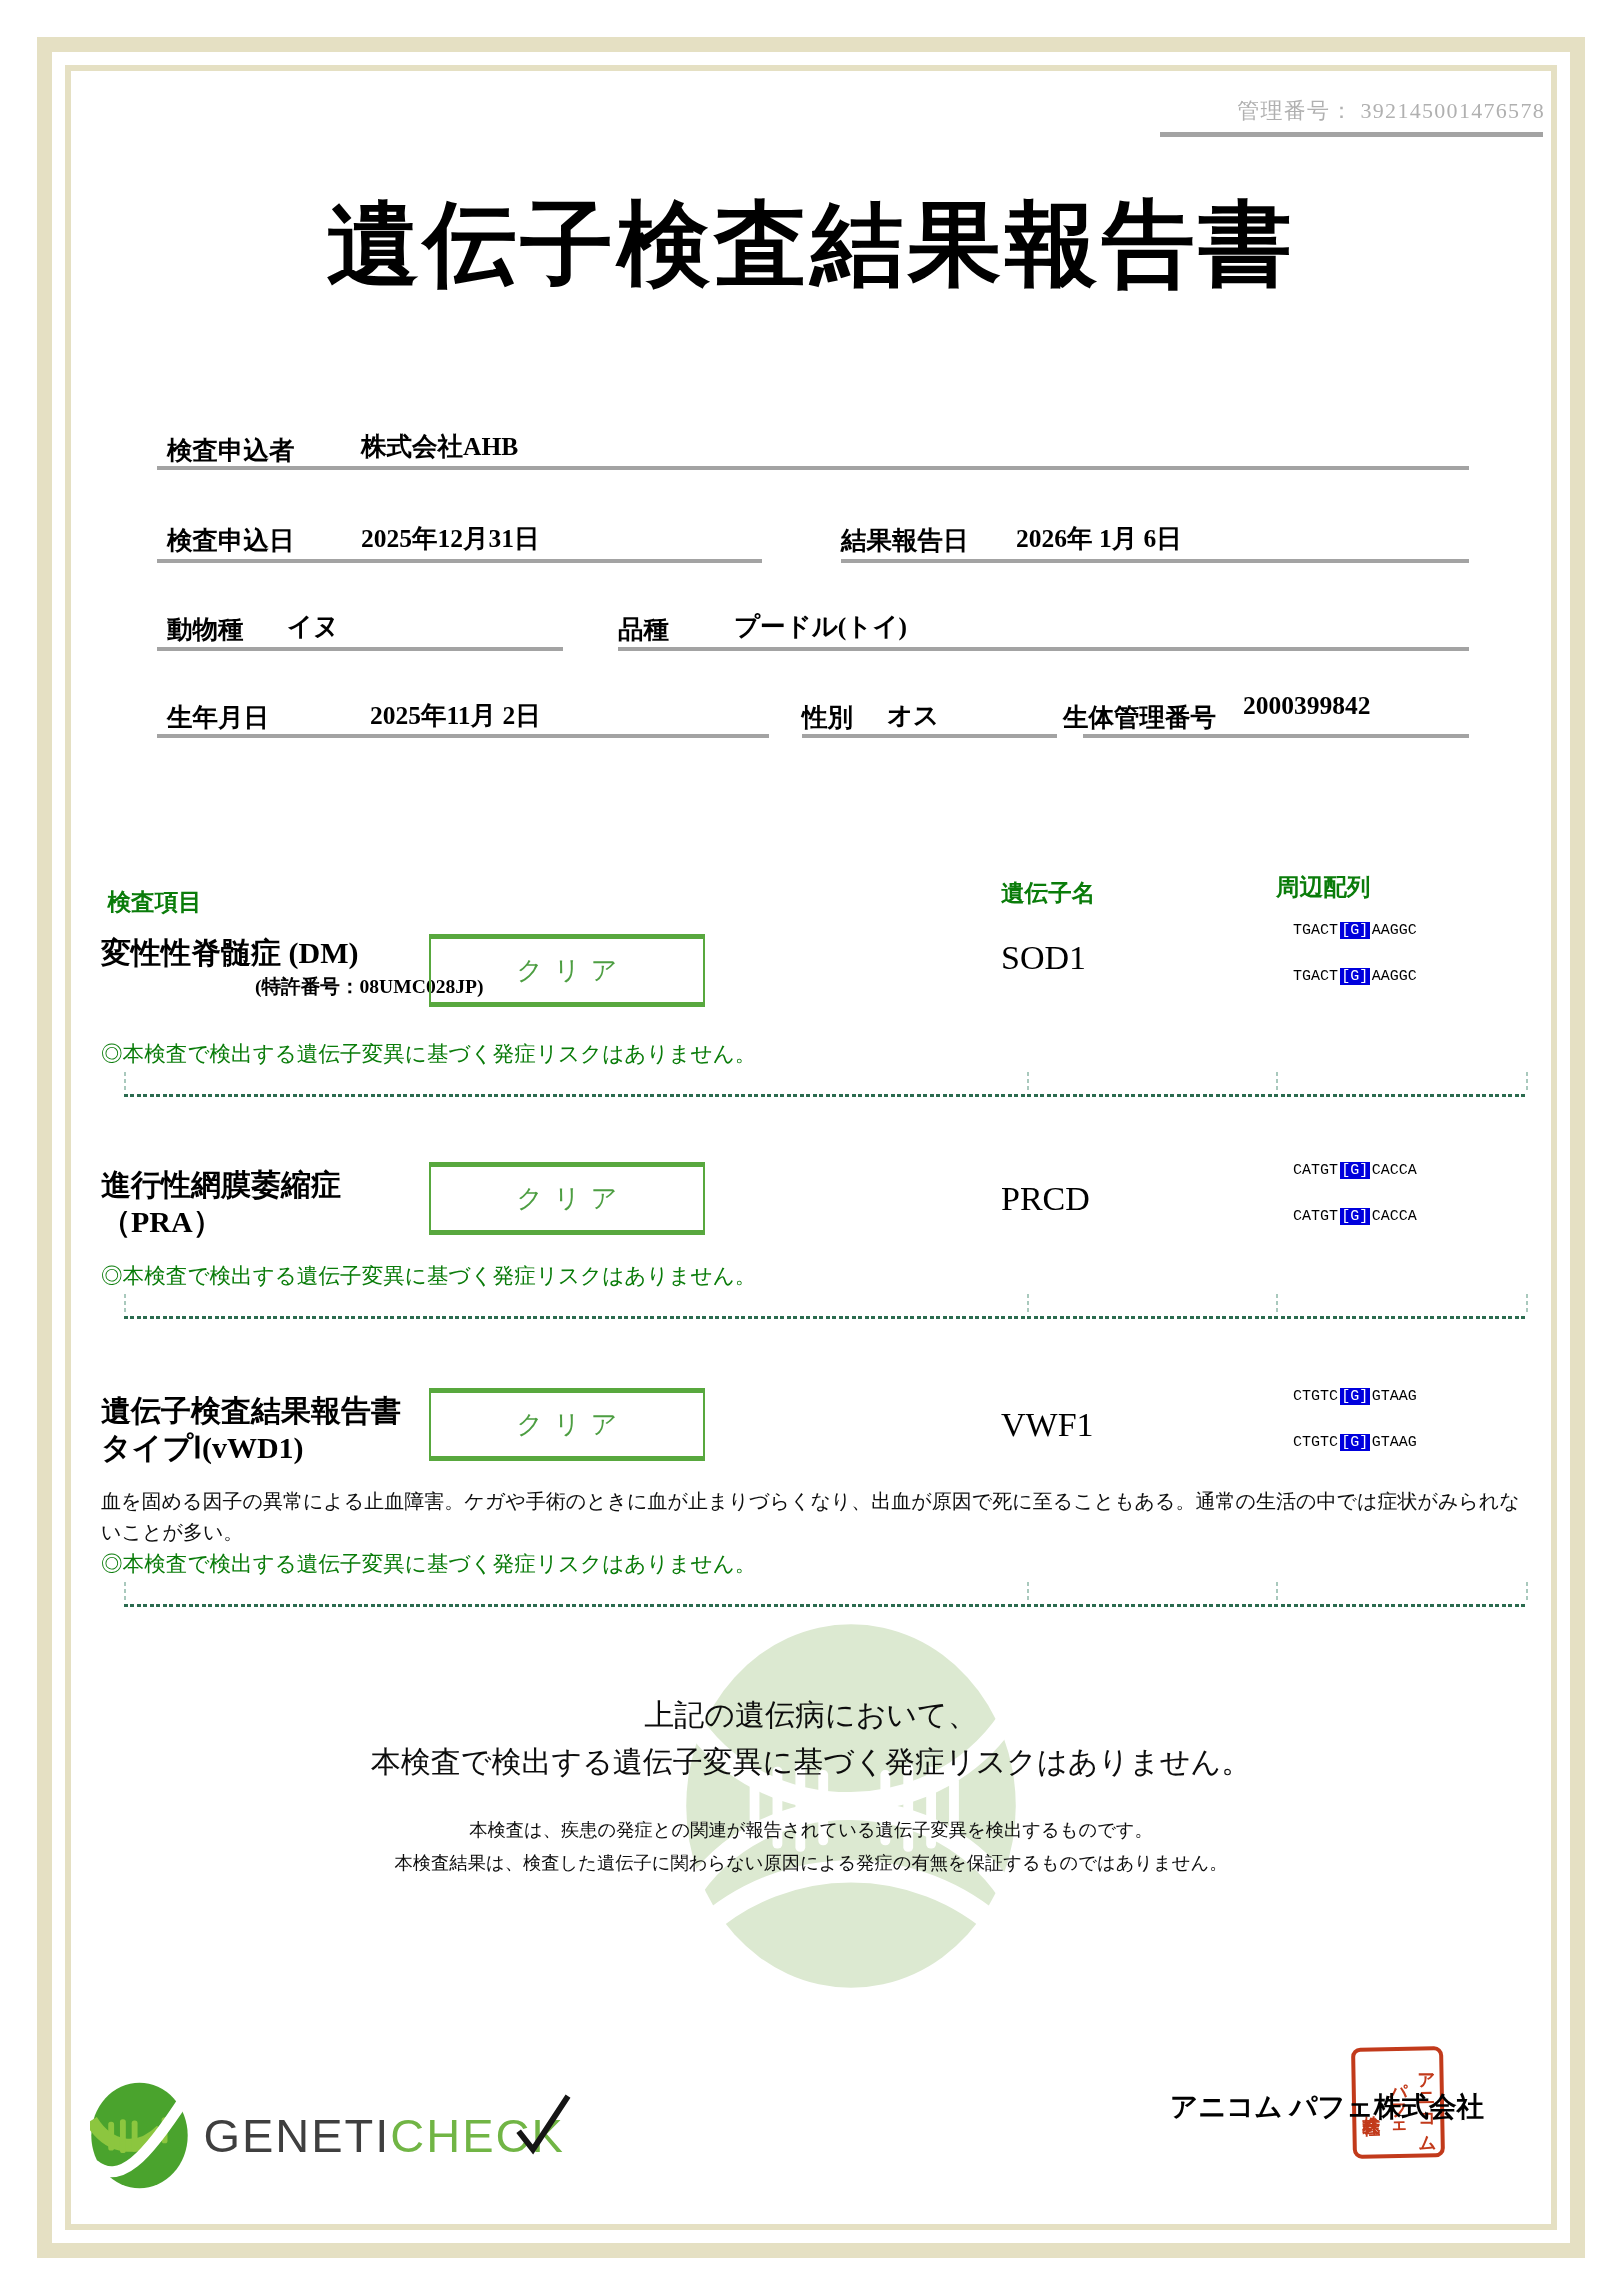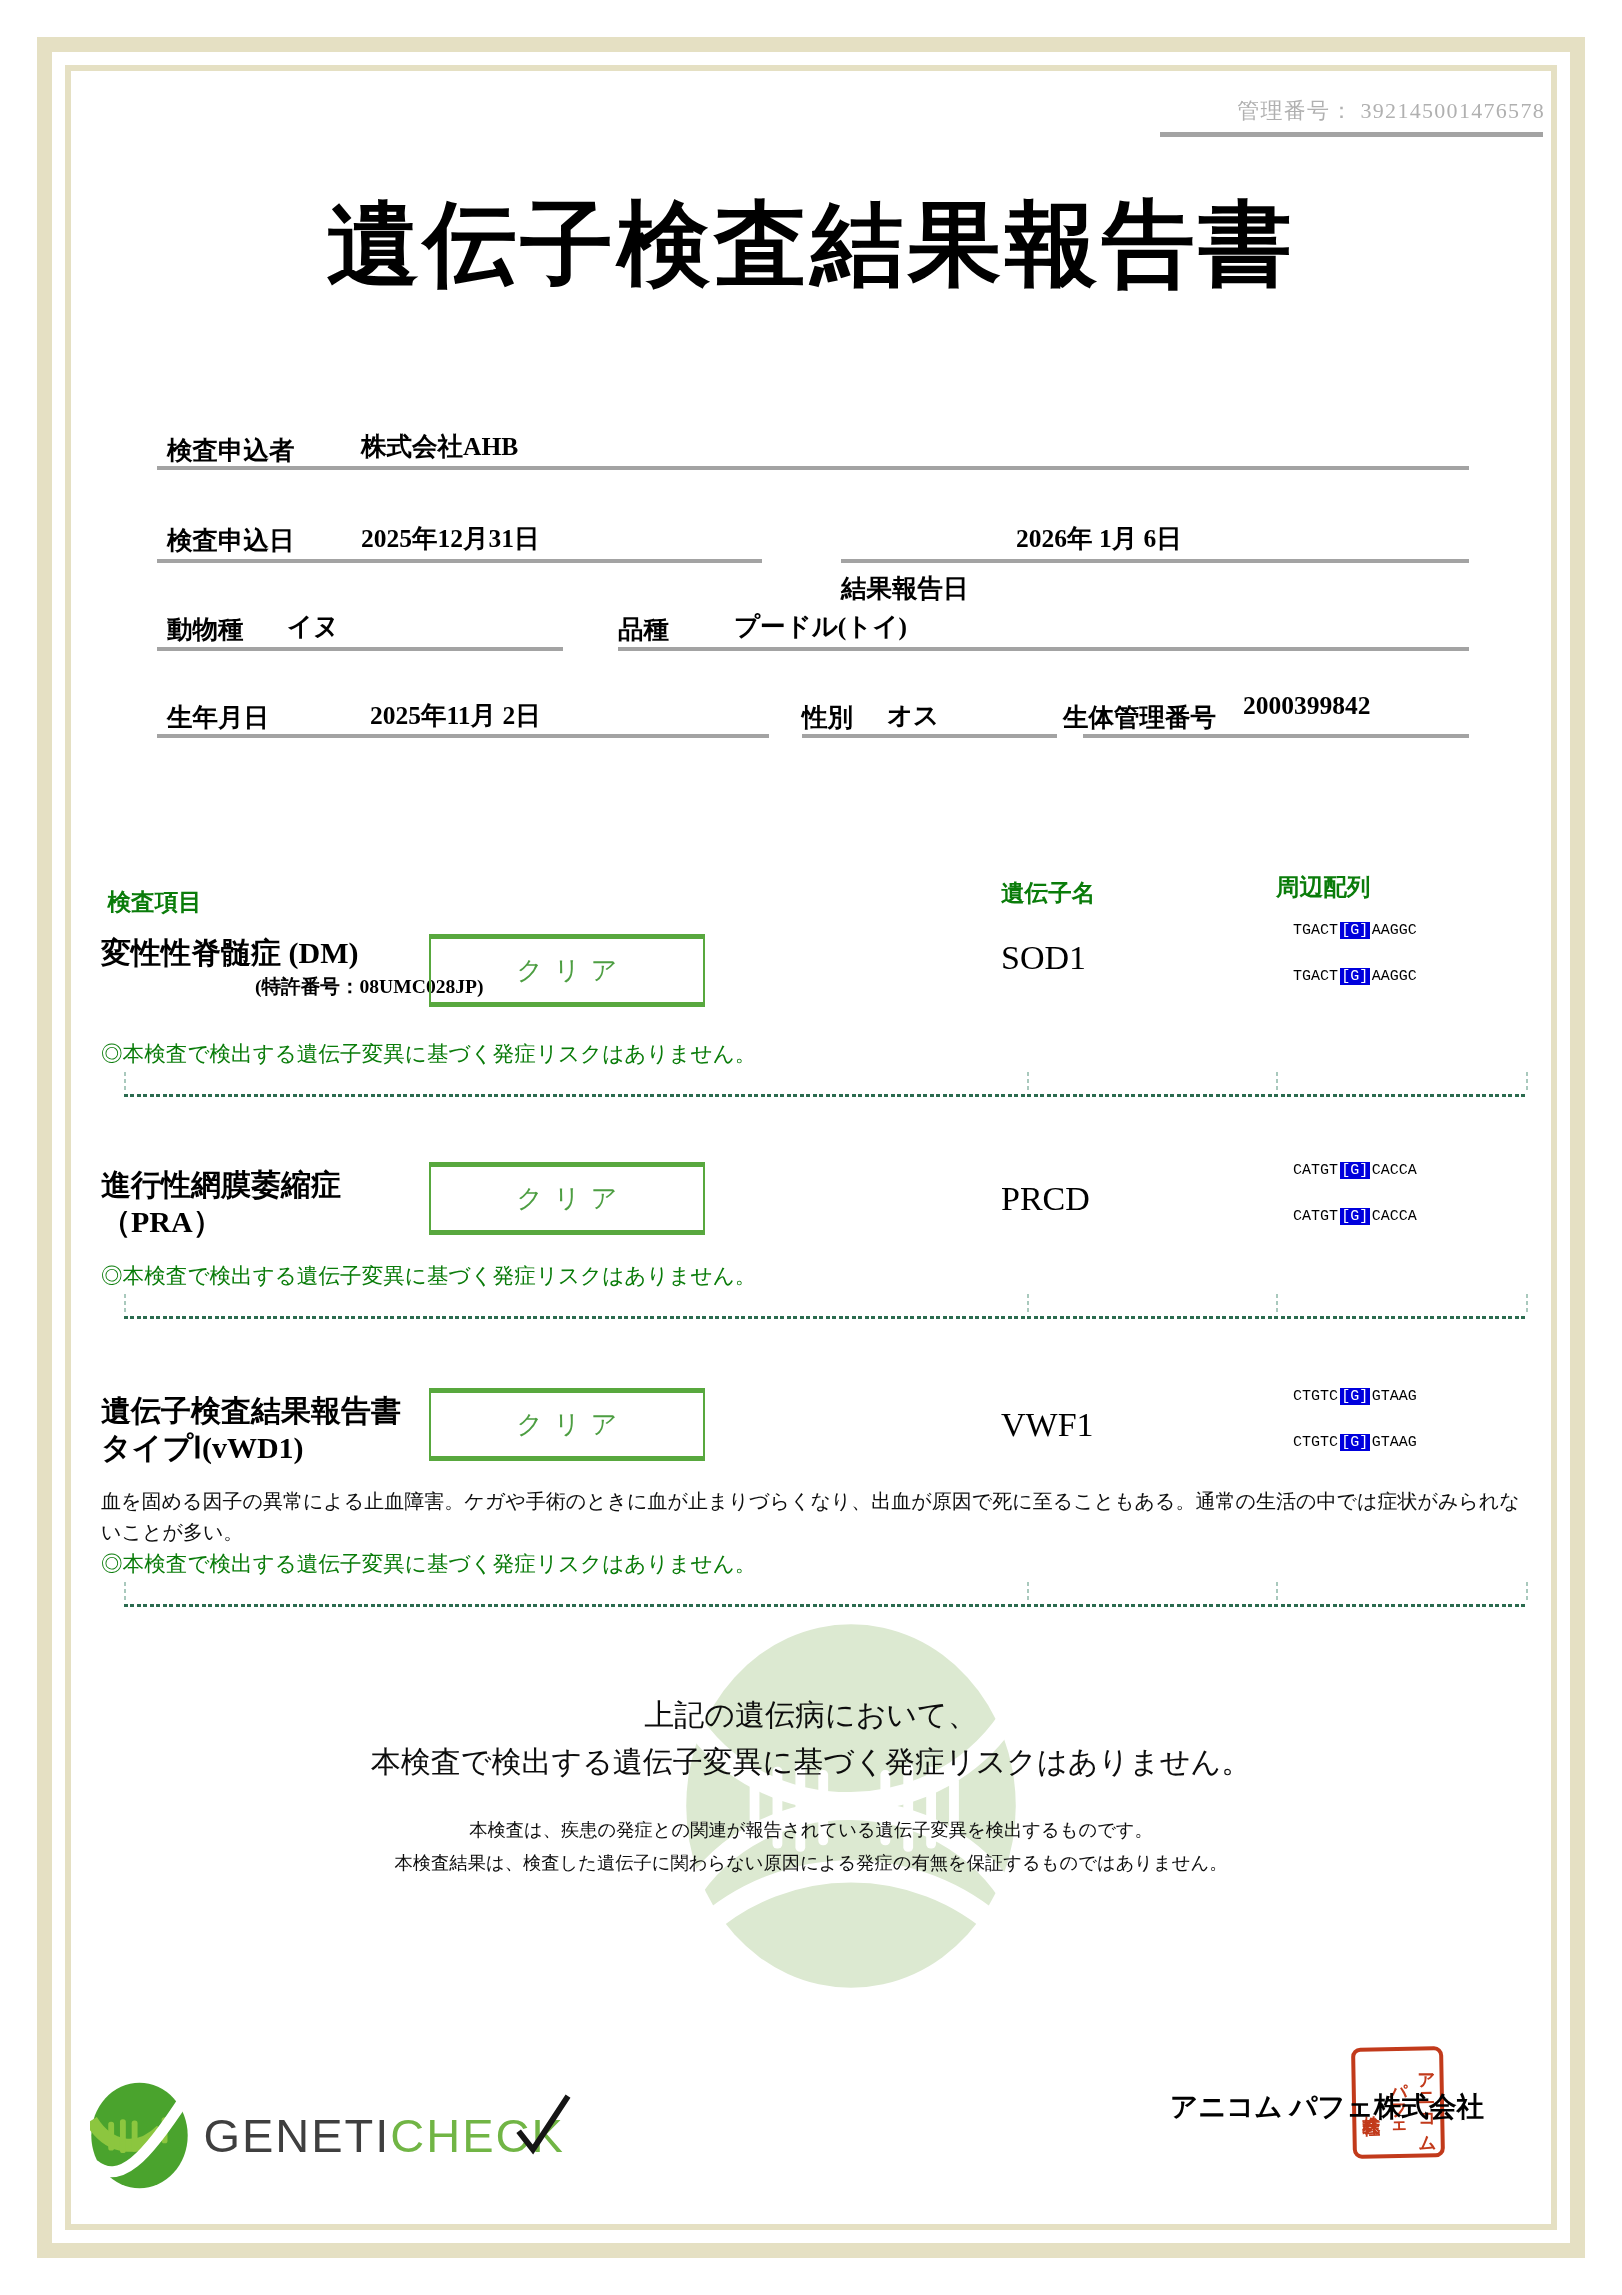--- a/index.html
+++ b/index.html
@@ -132,21 +132,21 @@
 
   <div class="abs doc-title">遺伝子検査結果報告書</div>
 
   <div class="abs flabel" style="left:167px;top:433px;">検査申込者</div>
   <div class="abs fvalue" style="left:361px;top:429px;">株式会社AHB</div>
   <div class="abs uline" style="left:157px;top:466px;width:1312px;"></div>
 
   <div class="abs flabel" style="left:167px;top:523px;">検査申込日</div>
   <div class="abs fvalue" style="left:361px;top:521px;">2025年12月31日</div>
   <div class="abs uline" style="left:157px;top:559px;width:605px;"></div>
-  <div class="abs flabel" style="left:841px;top:523px;margin-top:48px;">結果報告日</div>
+  <div class="abs flabel" style="left:841px;top:523px;">結果報告日</div>
   <div class="abs fvalue" style="left:1016px;top:521px;">2026年 1月 6日</div>
   <div class="abs uline" style="left:841px;top:559px;width:628px;"></div>
 
   <div class="abs flabel" style="left:167px;top:612px;">動物種</div>
   <div class="abs fvalue" style="left:287px;top:609px;">イヌ</div>
   <div class="abs uline" style="left:157px;top:647px;width:406px;"></div>
   <div class="abs flabel" style="left:618px;top:612px;">品種</div>
   <div class="abs fvalue" style="left:734px;top:609px;">プードル(トイ)</div>
   <div class="abs uline" style="left:618px;top:647px;width:851px;"></div>
 

